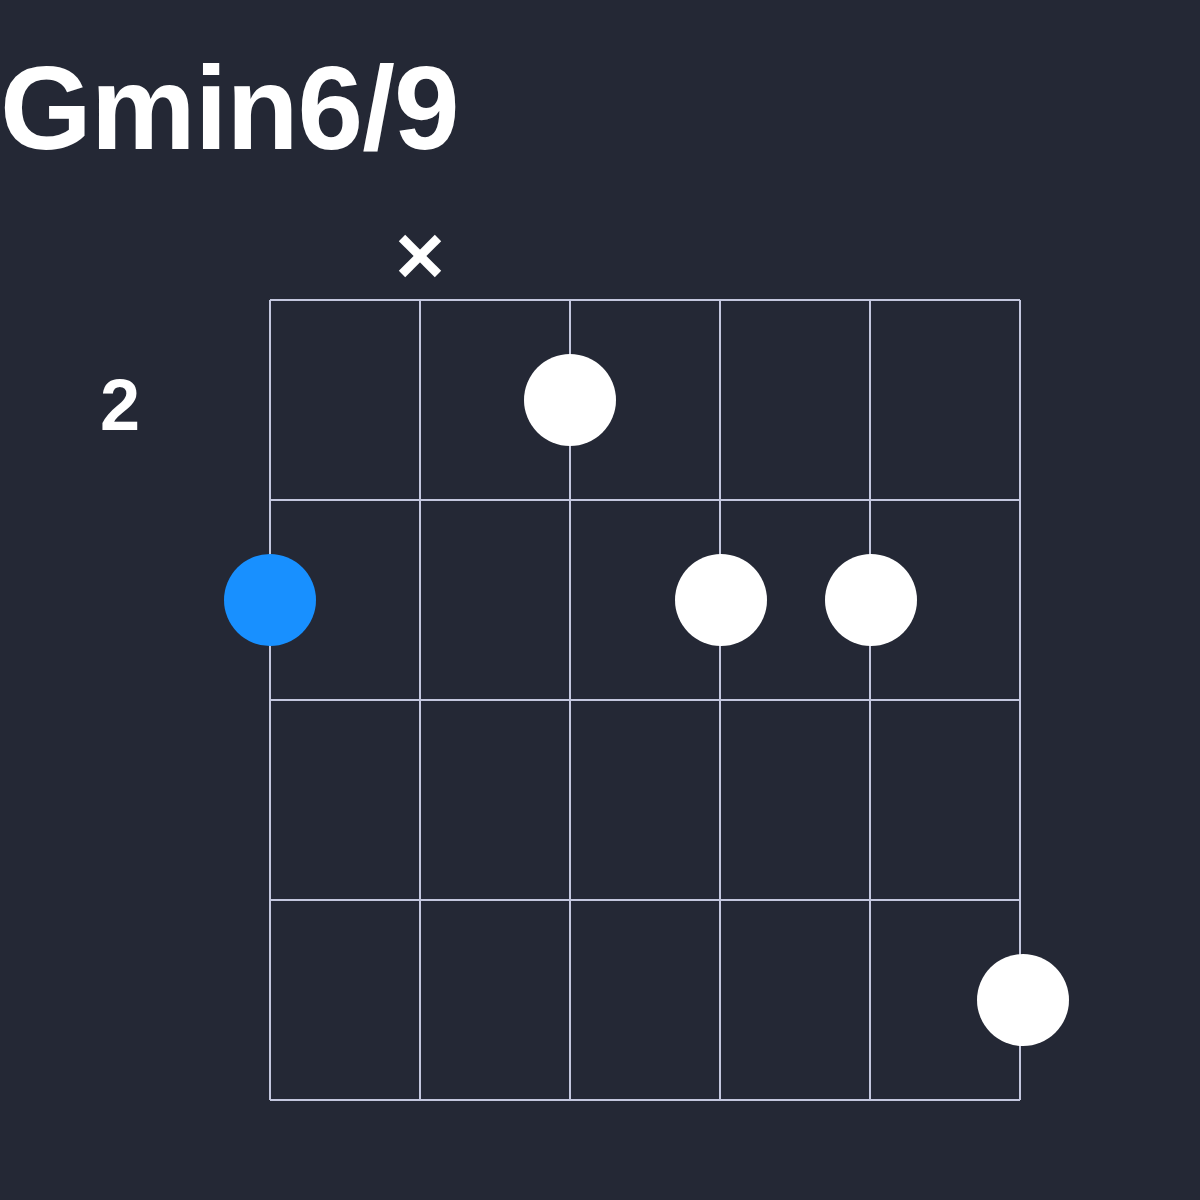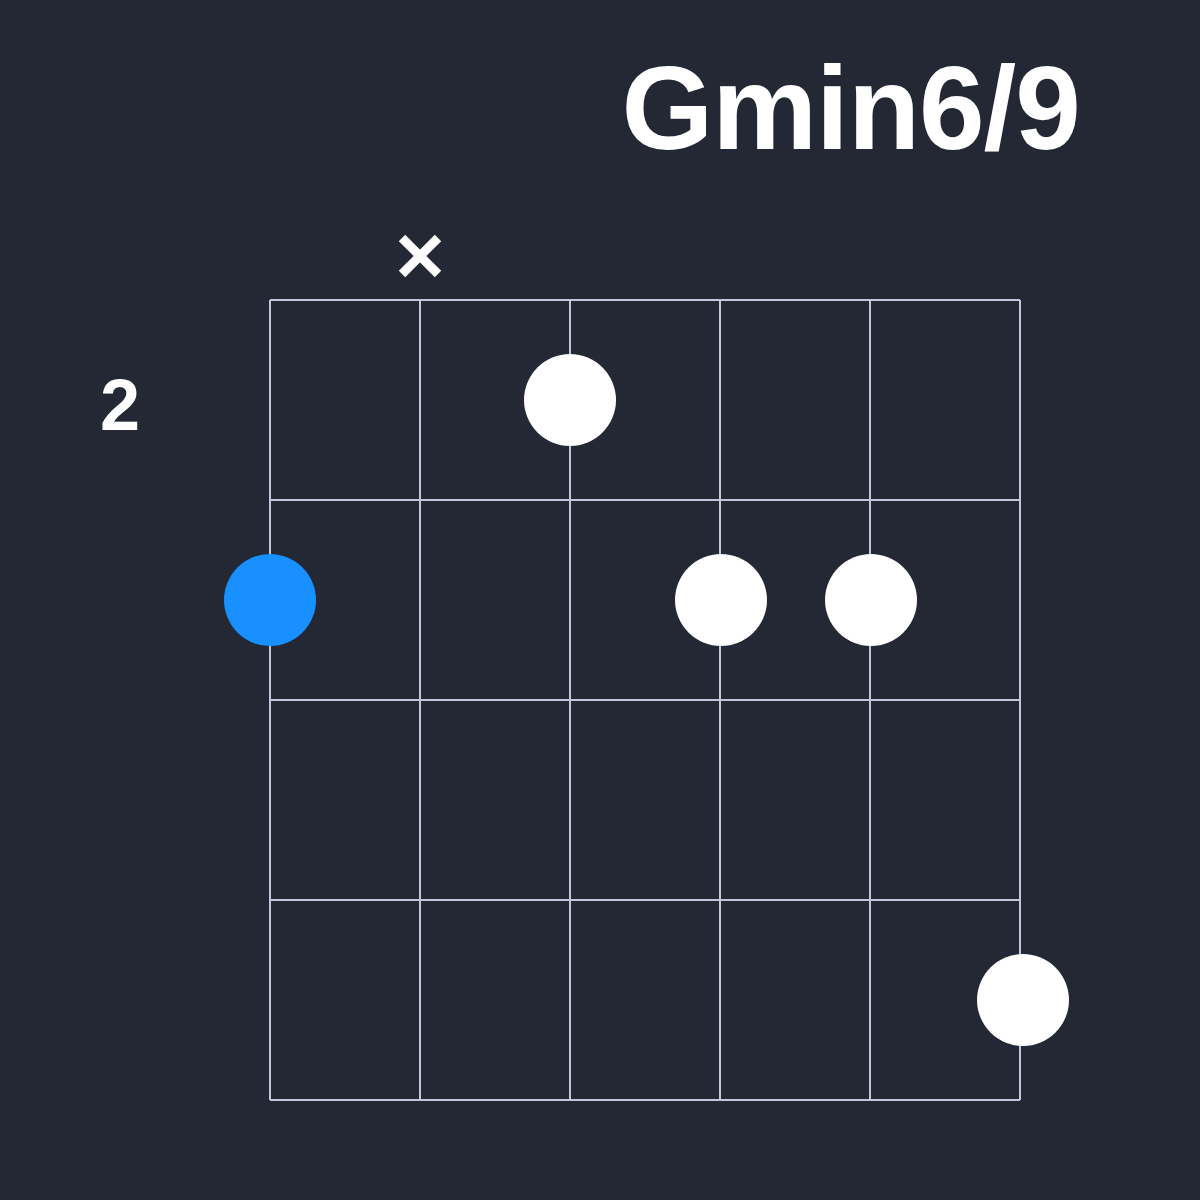--- a/index.html
+++ b/index.html
@@ -4,21 +4,21 @@
 <style>
   html, body { margin: 0; padding: 0; }
   body {
     width: 1200px; height: 1200px; overflow: hidden;
     background: #242835;
     font-family: "Liberation Sans", sans-serif;
     position: relative;
   }
   .title {
     position: absolute; left: 0; top: 48px; width: 1080px;
-    text-align: right; color: #ffffff;
+    text-align: left; color: #ffffff;
     font-size: 118px; font-weight: bold; line-height: 120px;
     letter-spacing: -1px;
   }
   .fret-label {
     position: absolute; left: 70px; top: 355px; width: 100px;
     text-align: center; color: #ffffff;
     font-size: 72px; font-weight: bold; line-height: 100px;
   }
   svg.board { position: absolute; left: 0; top: 0; }
 </style>

